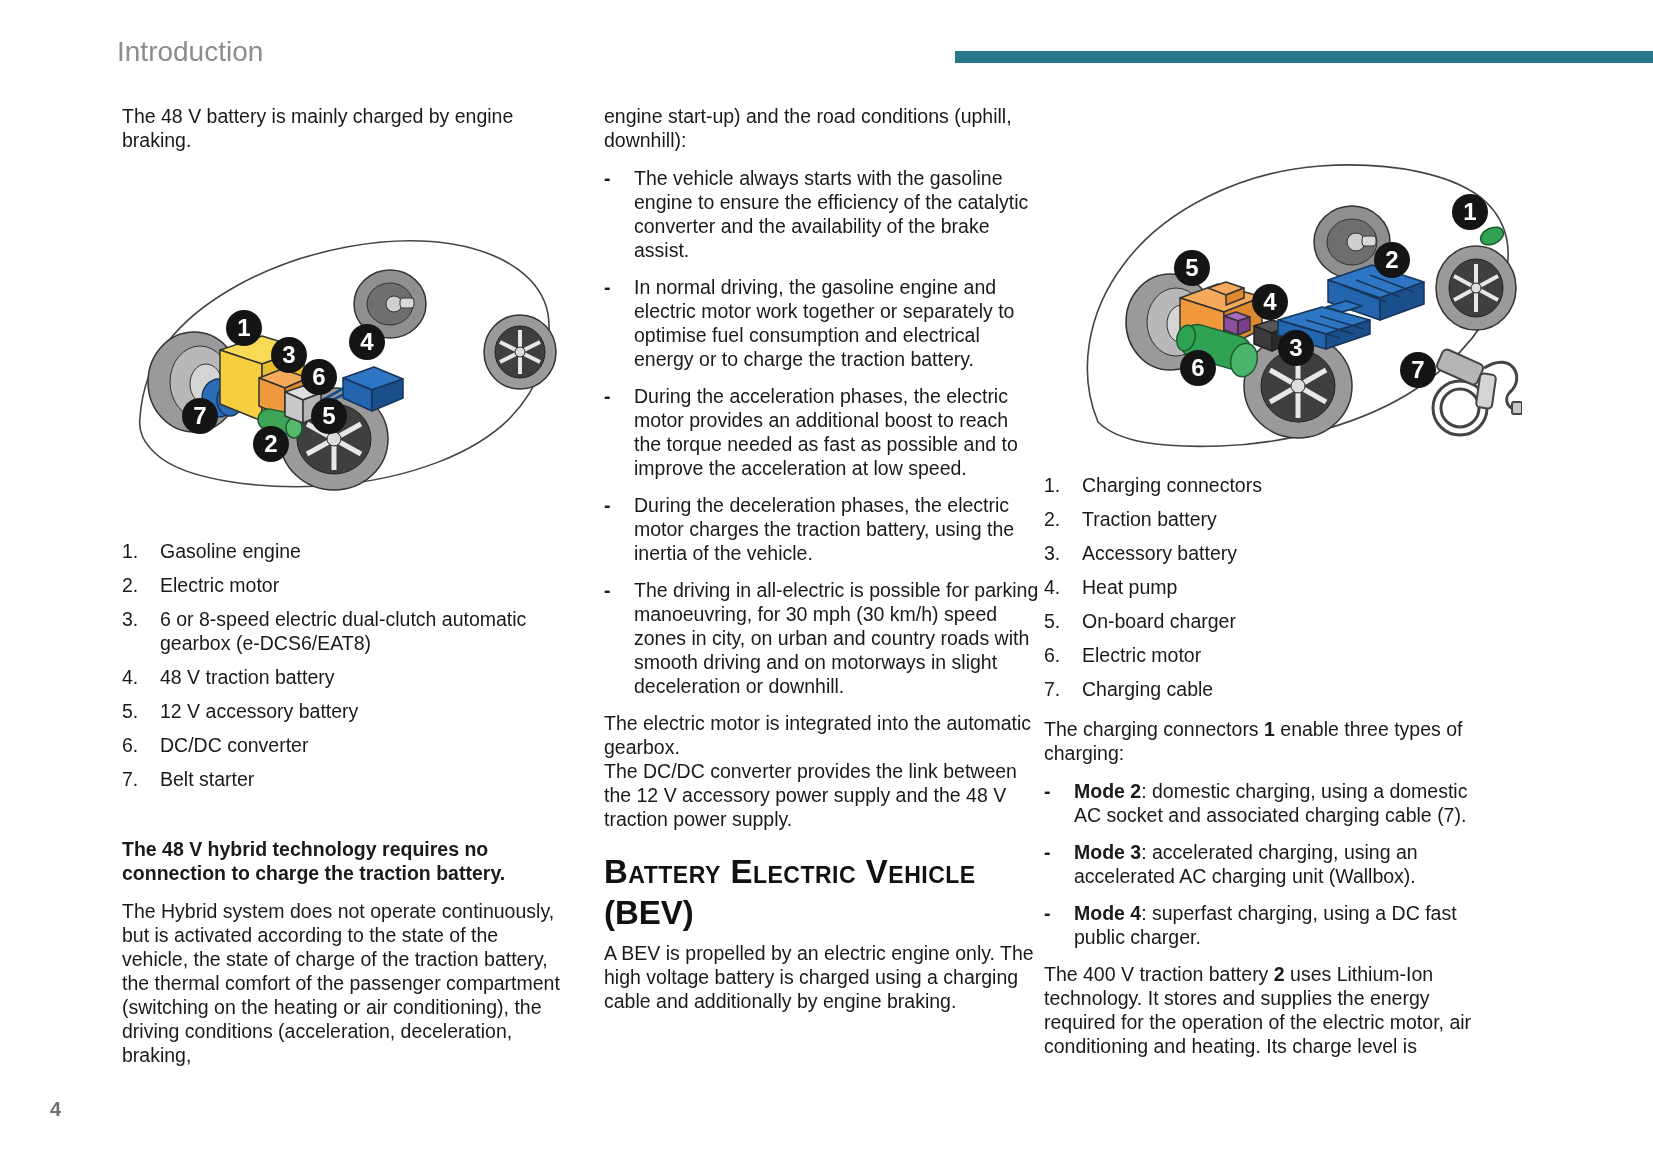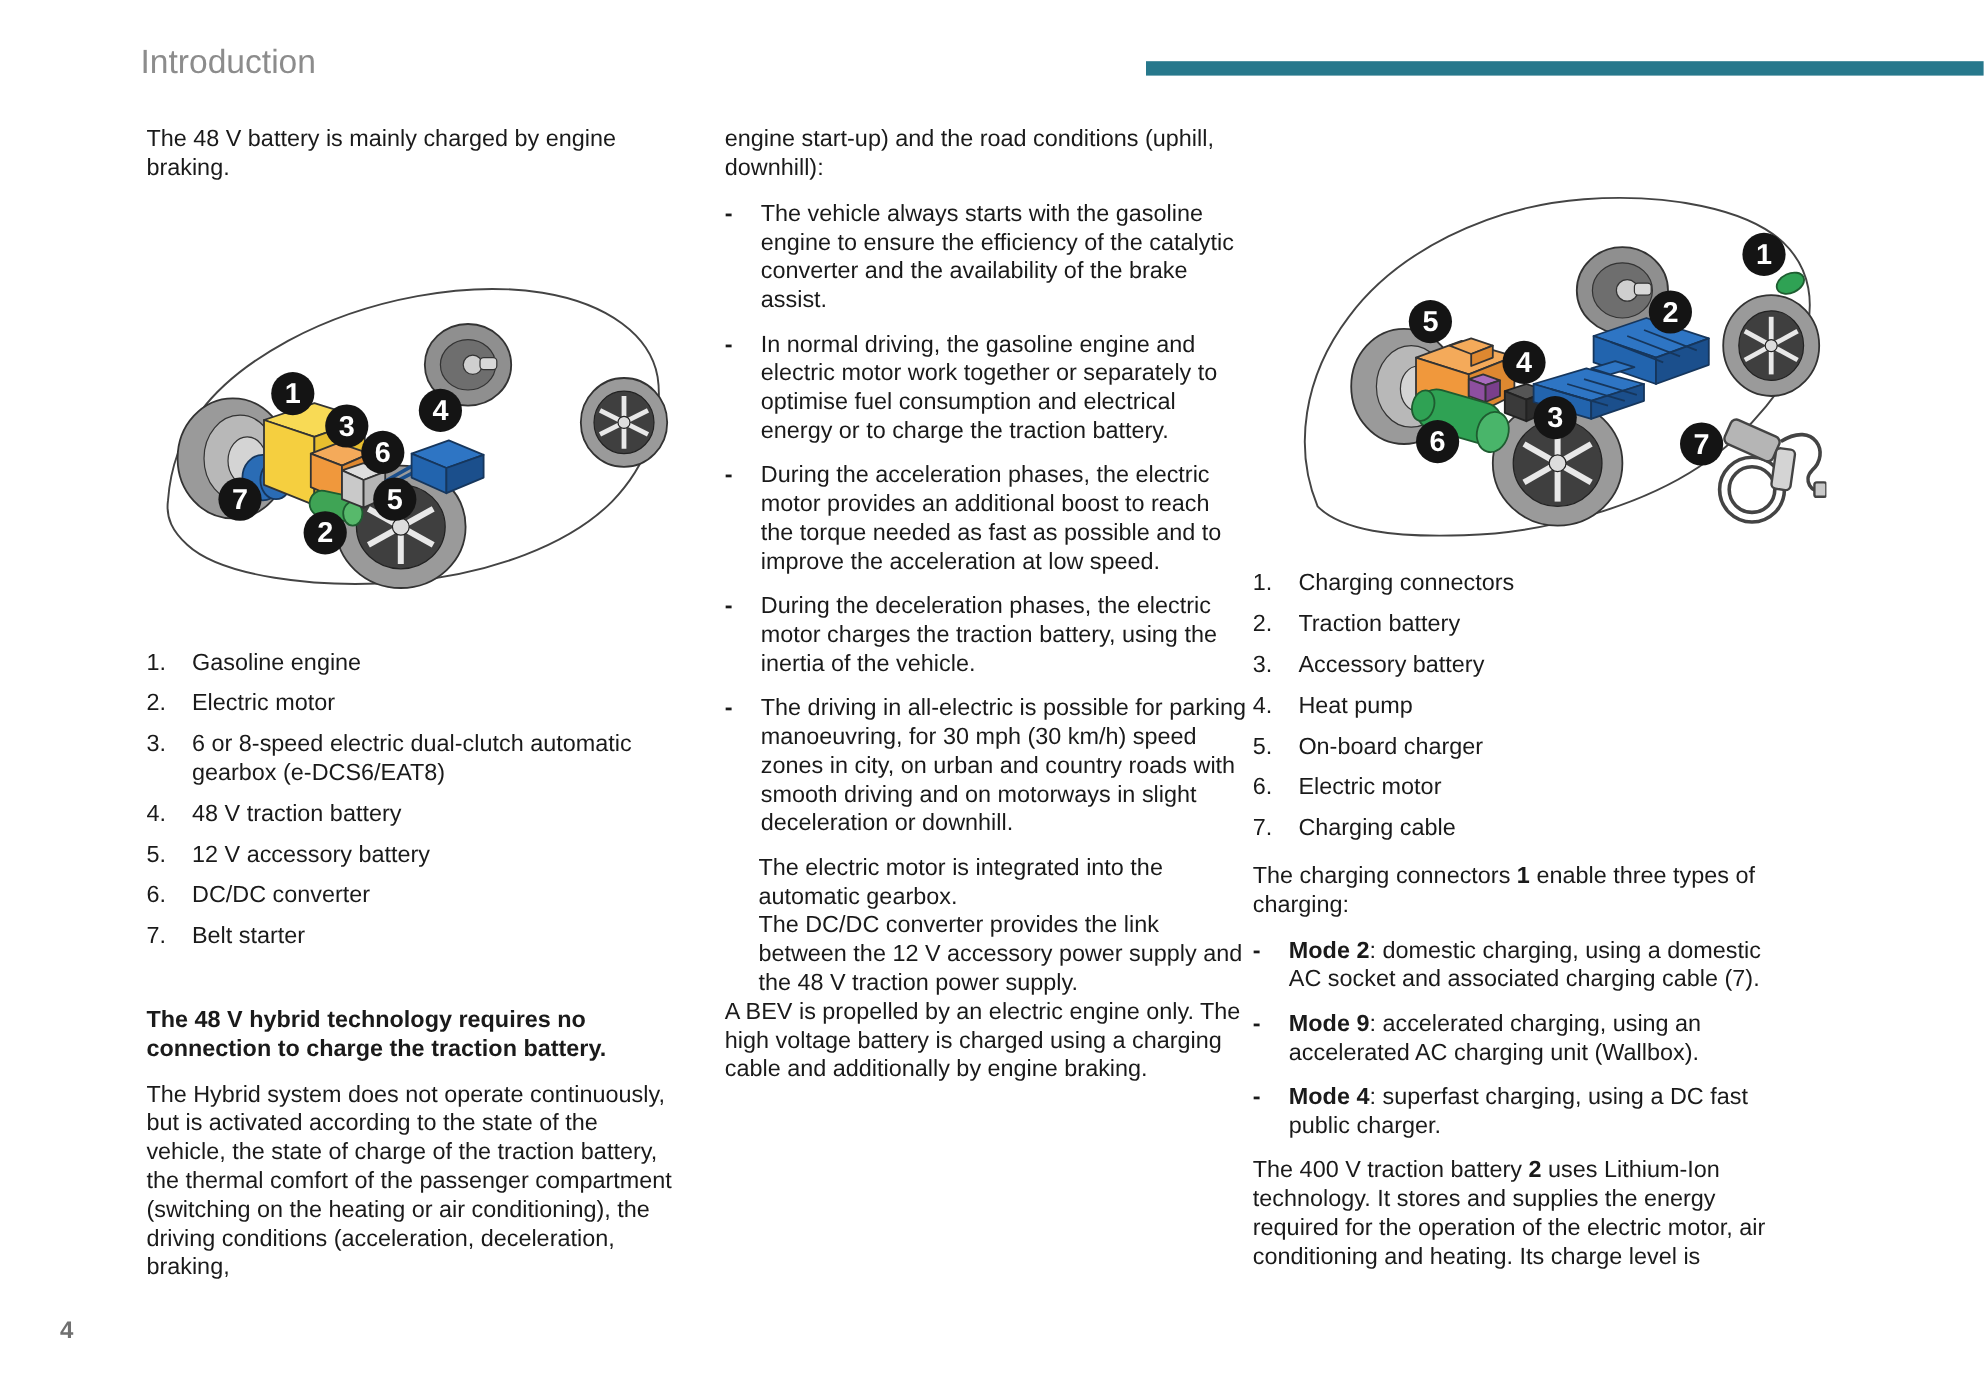--- a/index.html
+++ b/index.html
@@ -211,25 +211,29 @@
     <div class="bullet">
         <span class="dash">-</span>
         <div class="btxt">During the deceleration phases, the electric motor charges the traction battery, using the inertia of the vehicle.</div>
       </div>
     <div class="bullet">
         <span class="dash">-</span>
         <div class="btxt">The driving in all-electric is possible for parking manoeuvring, for 30 mph (30 km/h) speed zones in city, on urban and country roads with smooth driving and on motorways in slight deceleration or downhill.</div>
       </div>
   </div>
 
-  <p class="stack" style="margin-top:2px;margin-left:28px;">
+  <p class="stack" style="margin-top:2px;">
     <span>The electric motor is integrated into the automatic gearbox.</span>
     <span>The DC/DC converter provides the link between the 12 V accessory power supply and the 48 V traction power supply.</span>
   </p>
 
+  <h1 class="bev-heading">
+    <span class="sc">Battery Electric Vehicle</span><br>
+    <span>(BEV)</span>
+  </h1>
 
   <p>A BEV is propelled by an electric engine only. The high voltage battery is charged using a charging cable and additionally by engine braking.</p>
 </div>
 
 <div class="col col3">
   <div class="diagram-wrap bev">
     <svg width="482" height="338" viewBox="0 0 482 338" xmlns="http://www.w3.org/2000/svg">
 
       <path d="M 58 306 C 38 258 46 198 84 148 C 124 94 200 56 280 50 C 350 45 416 58 446 86 C 469 108 473 138 463 168 C 451 203 421 243 376 273 C 326 306 250 328 180 330 C 120 332 78 326 58 306 Z" fill="#ffffff" stroke="#444" stroke-width="1.6"></path>
 
@@ -382,21 +386,21 @@
     <span>The charging connectors </span><b>1</b><span> enable three types of charging:</span>
   </p>
 
   <div class="bullets">
     <div class="bullet">
         <span class="dash">-</span>
         <div class="btxt"><b>Mode 2</b><span>: domestic charging, using a domestic AC socket and associated charging cable (7).</span></div>
       </div>
     <div class="bullet">
         <span class="dash">-</span>
-        <div class="btxt"><b>Mode 9</b><span>: accelerated charging, using an accelerated AC charging unit (Wallbox).</span></div>
+        <div class="btxt"><b>Mode 3</b><span>: accelerated charging, using an accelerated AC charging unit (Wallbox).</span></div>
       </div>
     <div class="bullet">
         <span class="dash">-</span>
         <div class="btxt"><b>Mode 4</b><span>: superfast charging, using a DC fast public charger.</span></div>
       </div>
   </div>
 
   <p style="margin-top:2px;">
     <span>The 400 V traction battery </span><b>2</b><span> uses Lithium-Ion technology. It stores and supplies the energy required for the operation of the electric motor, air conditioning and heating. Its charge level is</span>
   </p>

